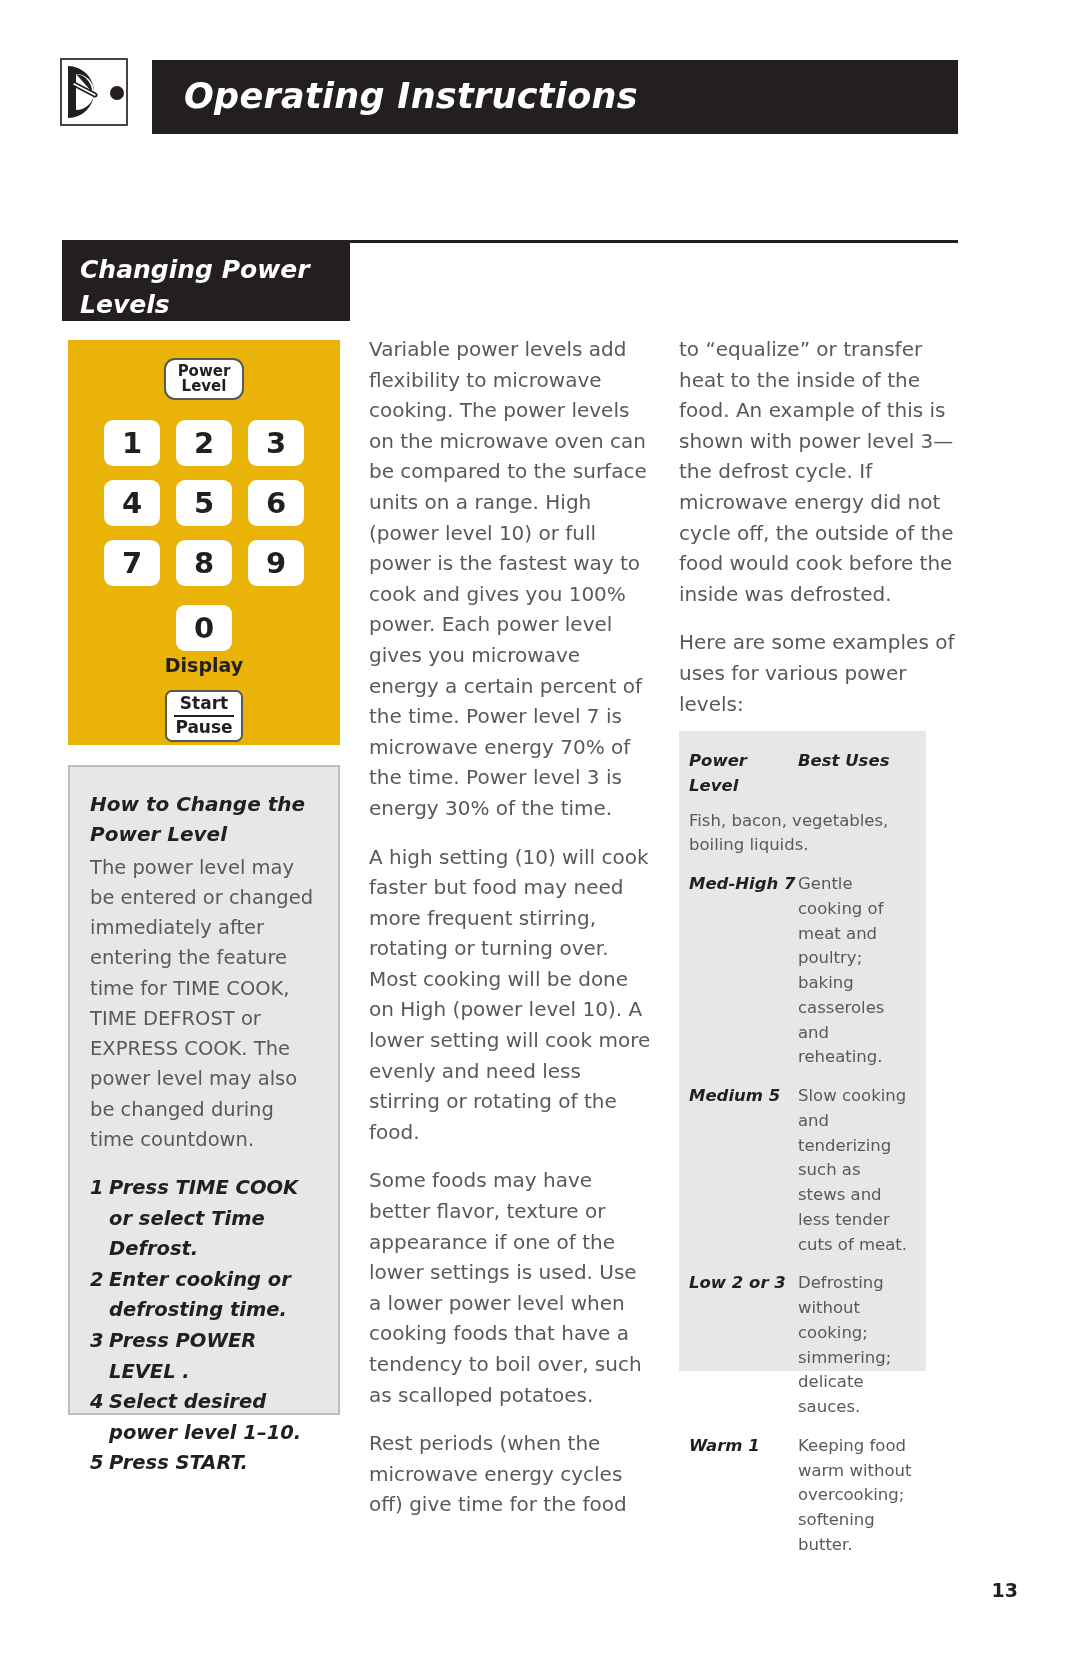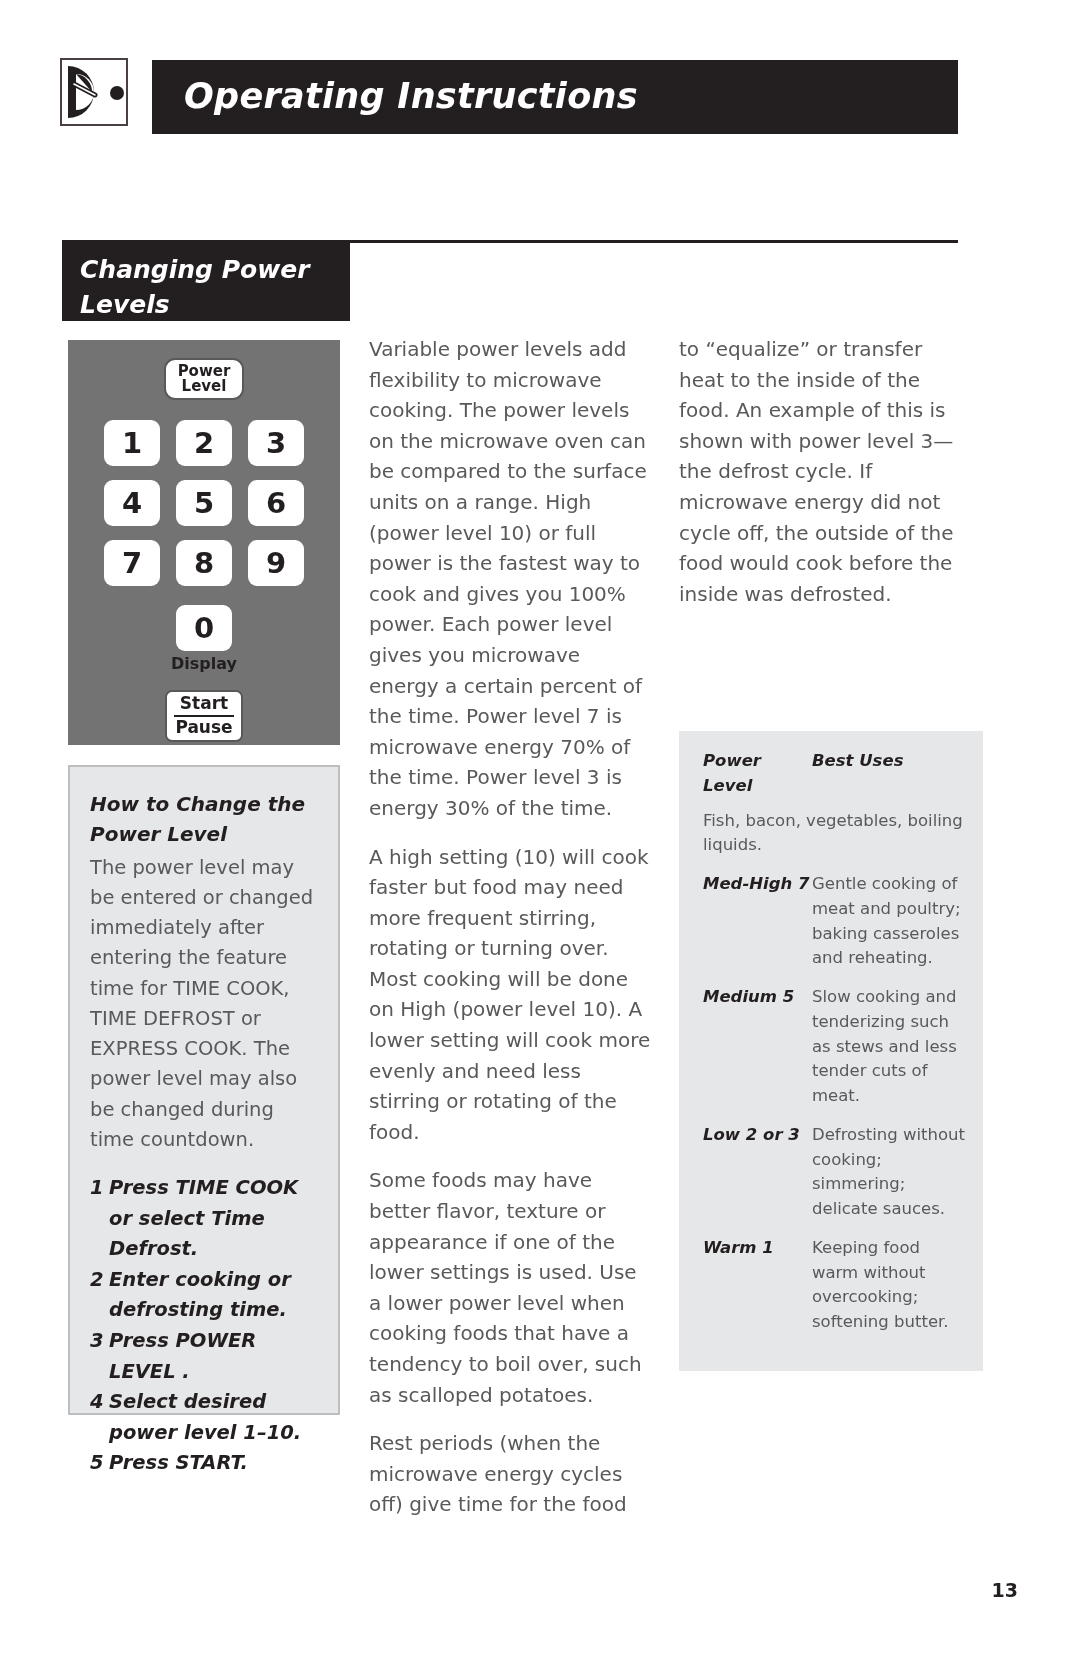--- a/index.html
+++ b/index.html
@@ -76,21 +76,21 @@
     font-weight: bold;
     line-height: 1.38;
     font-family: "DejaVu Sans", sans-serif;
   }
 
   
   .keypad-panel {
     position: absolute;
     left: 68px; top: 340px;
     width: 272px; height: 405px;
-    background: #737373;
+    background: #eab308;
   }
   .key-powerlevel {
     position: absolute;
     left: 50%; top: 18px;
     transform: translateX(-50%);
     width: 80px; height: 42px;
     border: 2px solid #58595b;
     border-radius: 11px;
     background: #ffffff;
     display: flex;
@@ -140,21 +140,21 @@
     border-radius: 9px;
     display: flex;
     align-items: center;
     justify-content: center;
     font-size: 29px;
     font-weight: bold;
     color: #231f20;
   }
   .display-label {
     margin-top: 3px;
-    font-size: 16px;
+    font-size: 19px;
     font-weight: bold;
     color: #231f20;
   }
   .key-startpause {
     position: absolute;
     left: 50%; top: 350px;
     transform: translateX(-50%);
     width: 78px;
     border: 2px solid #58595b;
     border-radius: 7px;
@@ -238,24 +238,24 @@
     font-size: 20px;
     line-height: 1.53;
     color: #58595b;
     margin: 0 0 18px 0;
   }
 
   
   .uses-table {
     position: absolute;
     left: 679px; top: 731px;
-    width: 304px; height: 640px;
+    width: 247px; height: 640px;
     background: #e6e7e8;
     box-sizing: border-box;
-    padding: 18px 14px 0 24px;
+    padding: 18px 14px 0 10px;
   }
   .uses-row {
     display: flex;
     margin-bottom: 14px;
   }
   .uses-row:first-child { margin-bottom: 10px; }
   .uses-col-level {
     width: 109px;
     flex: none;
     font-size: 16.5px;
@@ -376,20 +376,21 @@
 
 <div class="col-mid">
   <p class="bodytext">Variable power levels add flexibility to microwave cooking. The power levels on the microwave oven can be compared to the surface units on a range. High (power level 10) or full power is the fastest way to cook and gives you 100% power. Each power level gives you microwave energy a certain percent of the time. Power level 7 is microwave energy 70% of the time. Power level 3 is energy 30% of the time.</p>
   <p class="bodytext">A high setting (10) will cook faster but food may need more frequent stirring, rotating or turning over. Most cooking will be done on High (power level 10). A lower setting will cook more evenly and need less stirring or rotating of the food.</p>
   <p class="bodytext">Some foods may have better flavor, texture or appearance if one of the lower settings is used. Use a lower power level when cooking foods that have a tendency to boil over, such as scalloped potatoes.</p>
   <p class="bodytext">Rest periods (when the microwave energy cycles off) give time for the food</p>
 </div>
 
 <div class="col-right">
   <p class="bodytext">to “equalize” or transfer heat to the inside of the food. An example of this is shown with power level 3—the defrost cycle. If microwave energy did not cycle off, the outside of the food would cook before the inside was defrosted.</p>
+  <p class="bodytext">Here are some examples of uses for various power levels:</p>
 </div>
 
 <div class="uses-table">
   <div class="uses-row uses-header">
     <div class="uses-col-level">Power Level</div>
     <div class="uses-col-desc">Best Uses</div>
   </div>
   <div class="uses-row">
     <div class="uses-col-desc">Fish, bacon, vegetables, boiling liquids.</div>
   </div>

